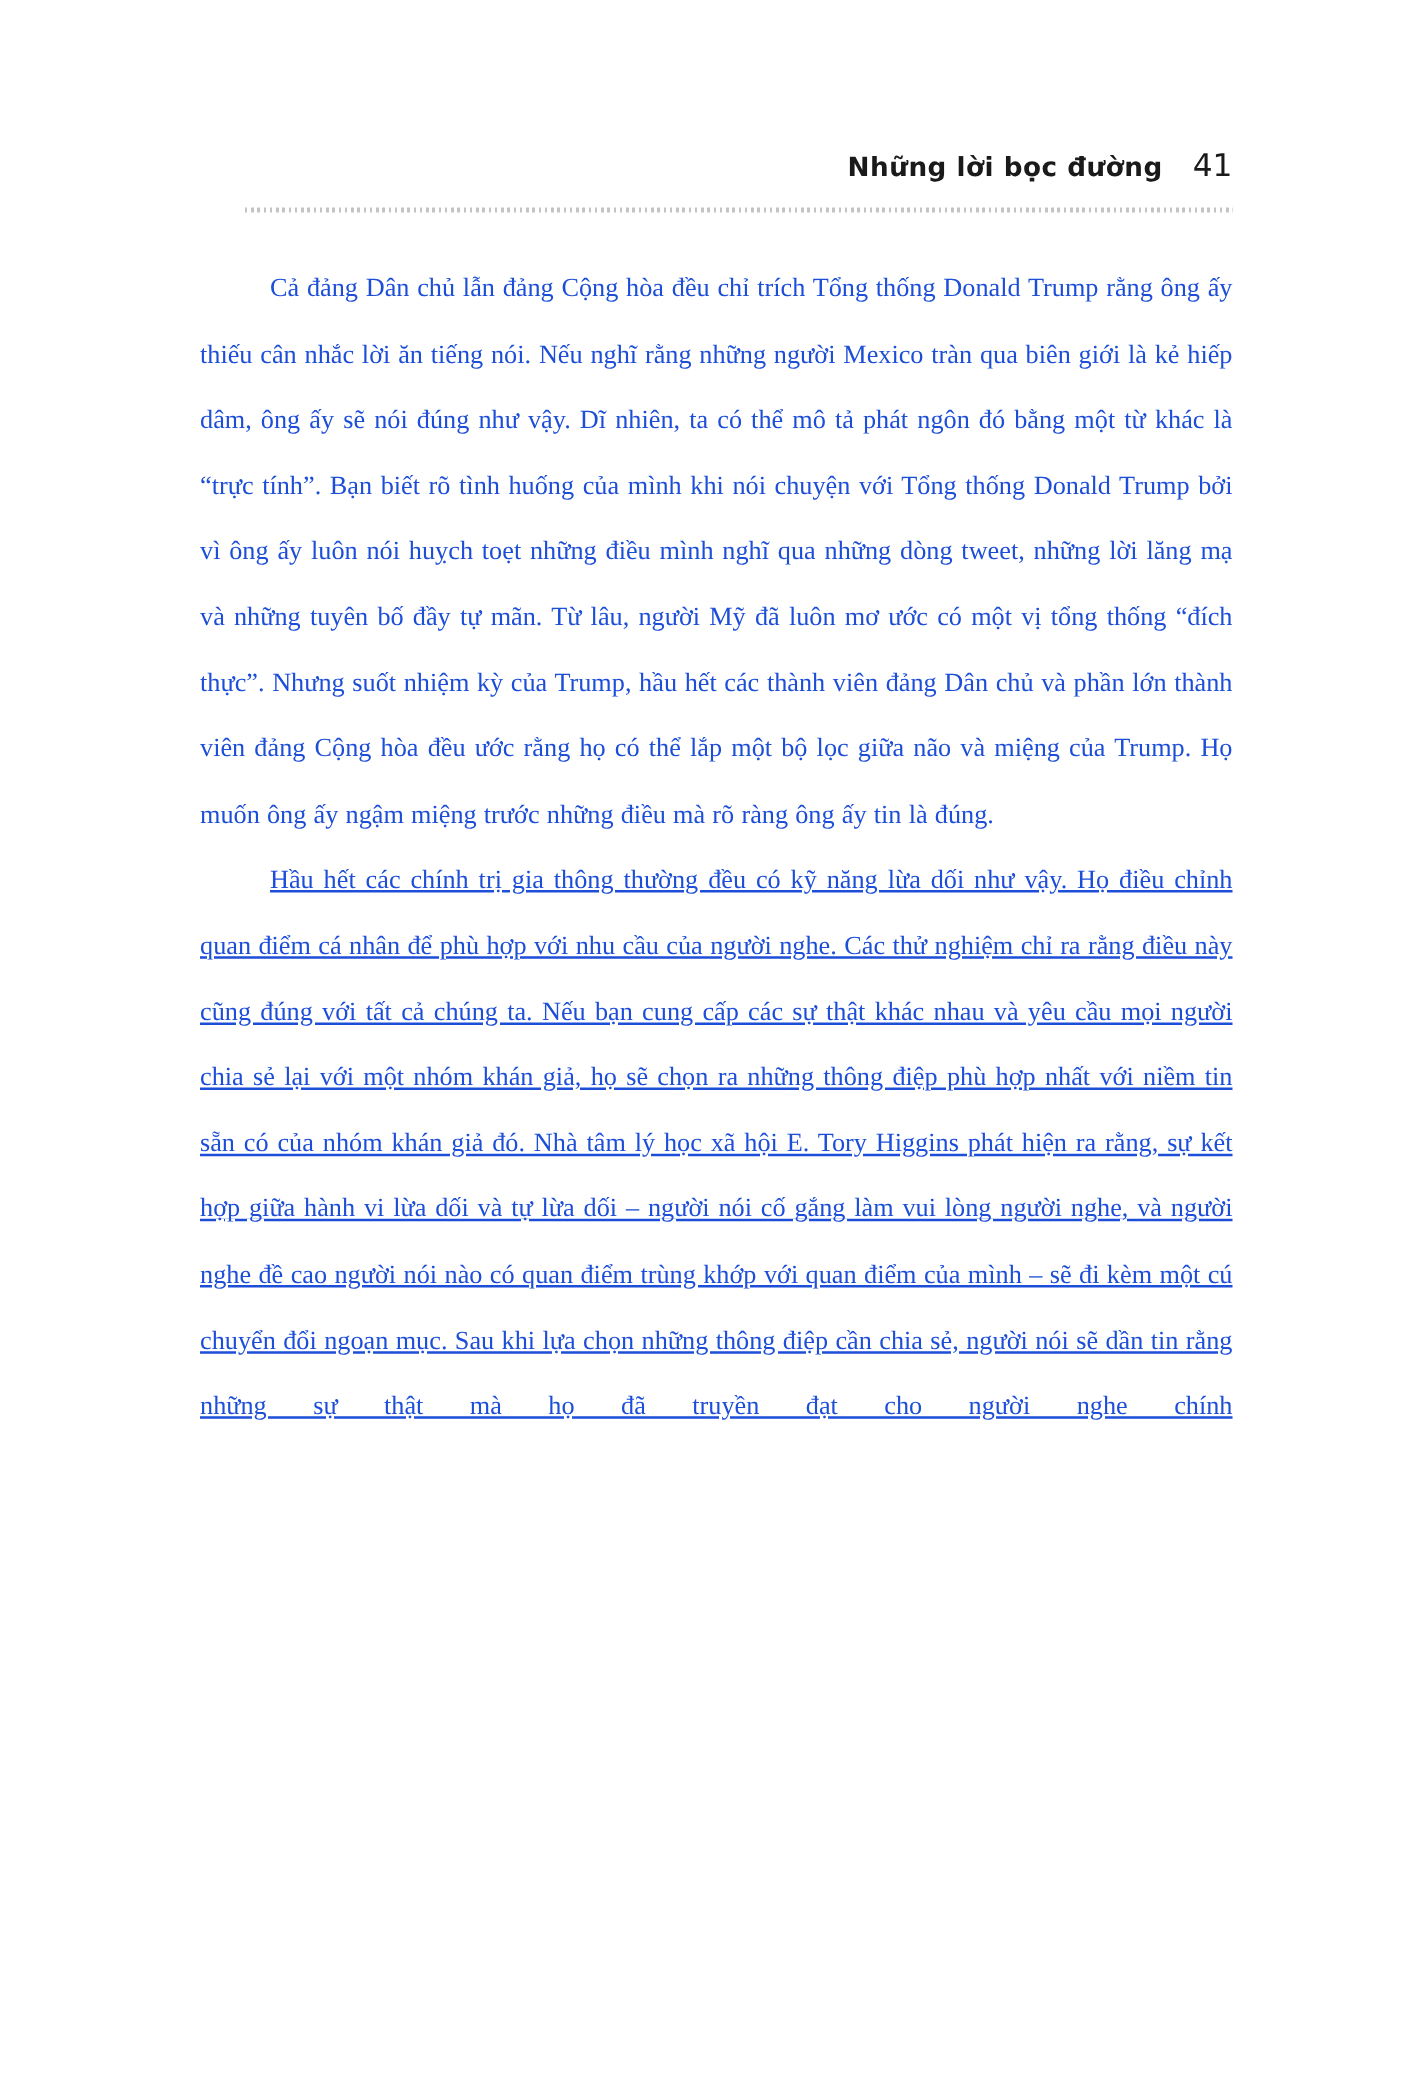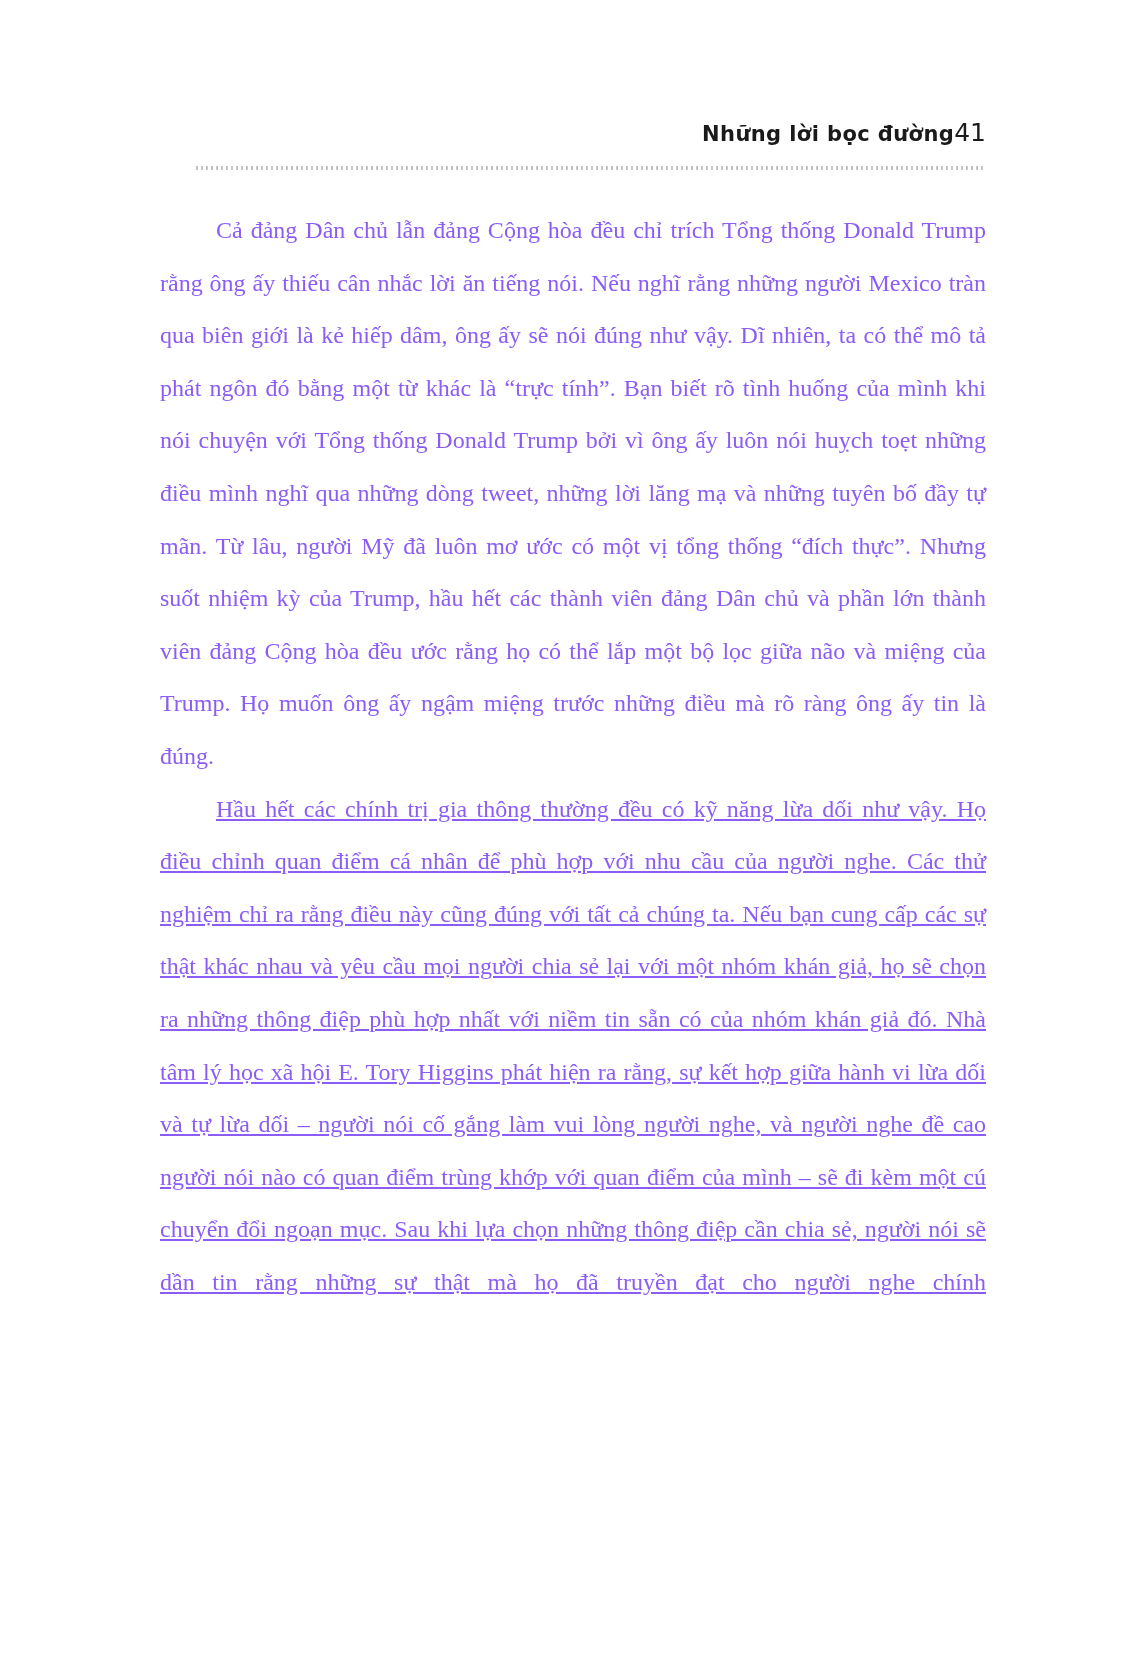--- a/index.html
+++ b/index.html
@@ -42,20 +42,21 @@
     font-size: 21px;
     letter-spacing: 0.4px;
     color: #1a1a1a;
     white-space: nowrap;
   }
   .header-pagenum {
     font-family: "DejaVu Sans", sans-serif;
     font-weight: 400;
     font-size: 25px;
     color: #1a1a1a;
+    margin-left: 24px;
     text-align: center;
   }
 
   
   .header-rule {
     position: absolute;
     left: 184px;
     top: 166px;
     width: 790px;
     height: 4px;
@@ -71,26 +72,26 @@
 
   
   .body-text {
     position: absolute;
     left: 148px;
     top: 204px;
     width: 826px;
   }
   .body-text p {
     margin: 0;
-    font-size: 24px;
+    font-size: 21px;
     line-height: 52.6px;
     text-align: justify;
     text-indent: 56px;
     word-spacing: 0.5px;
-    color: #8b5cf6;
+    color: #1d4ed8;
     -webkit-hyphens: none;
     hyphens: none;
   }
   .body-text p + p {
     margin-top: 0;
     text-decoration: underline;
   }
   
   .body-text p:last-child {
     text-align-last: justify;

